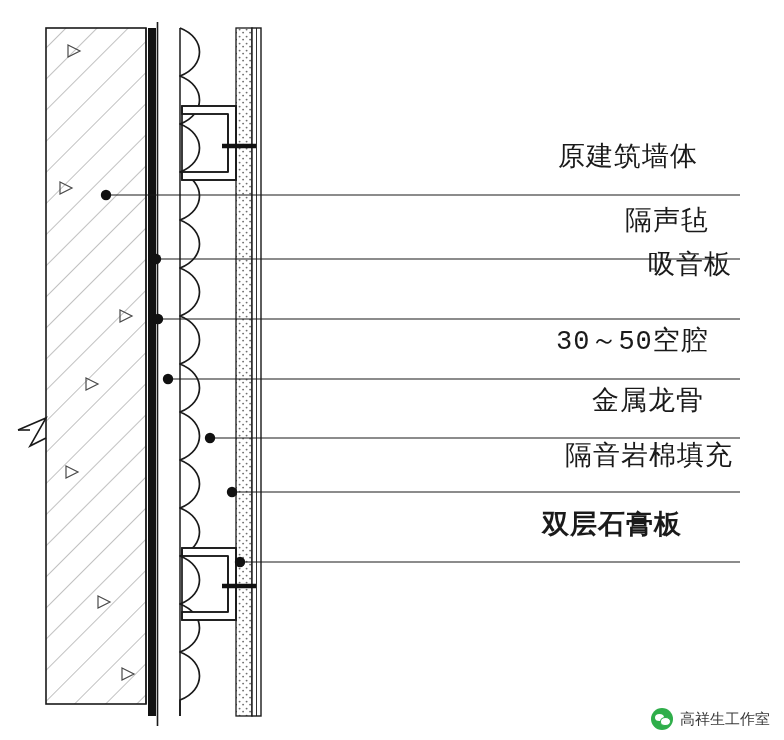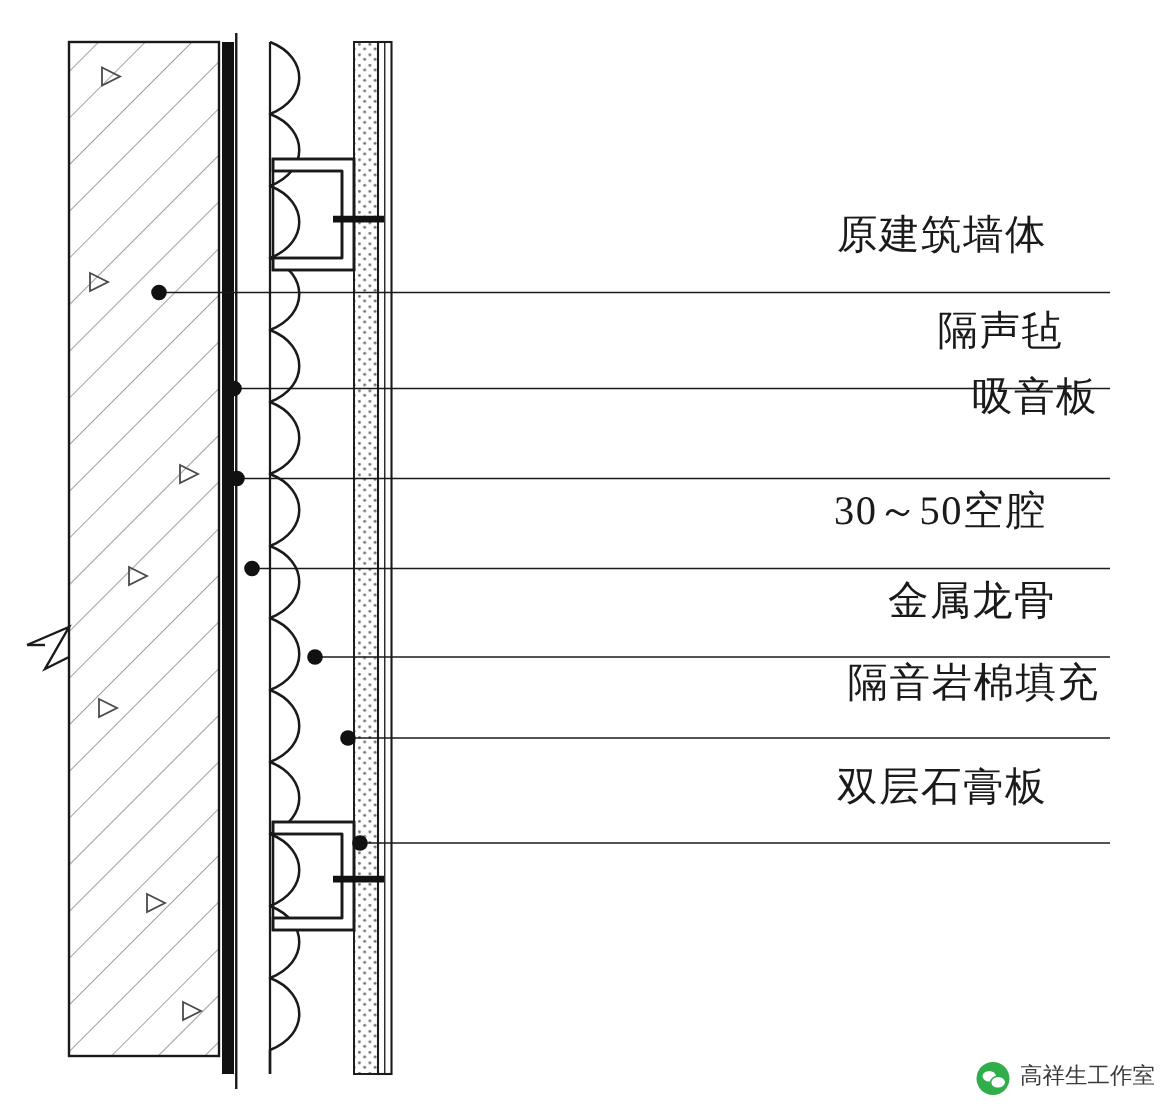--- a/index.html
+++ b/index.html
@@ -14,21 +14,21 @@
     white-space:nowrap;
     letter-spacing:1px;
     text-align:right;
   }
   .label.num{font-family:"Liberation Serif",serif;}
   .wm{
     position:absolute;
     right:14px;
     bottom:10px;
     display:flex;
-    align-items:flex-start;
+    align-items:center;
     gap:7px;
     color:#3a3a3a;
     font-size:15px;
     font-family:"Liberation Sans",sans-serif;
   }
   .wm .wmicon{
     width:22px;height:22px;border-radius:50%;
     background:#2fae4a;position:relative;flex:0 0 auto;
   }
   .wm .wmicon:before{
@@ -155,26 +155,26 @@
       <circle cx="240" cy="562" r="5.2"></circle>
     </g>
   </svg>
 
   <div class="label" style="left:558px; top:138px;">原建筑墙体</div>
 
   <div class="label" style="left:625px; top:202px;">隔声毡</div>
 
   <div class="label" style="left:625px; top:246px;margin-left:23px;">吸音板</div>
 
-  <div class="label num" style="left:556px; top:322px;">30～50空腔</div>
+  <div class="label num" style="left:556px; top:322px;font-family:Liberation Mono, monospace;">30～50空腔</div>
 
   <div class="label" style="left:592px; top:382px;text-align:right;">金属龙骨</div>
 
   <div class="label" style="left:521px; top:437px;margin-left:44px;">隔音岩棉填充</div>
 
-  <div class="label" style="left:558px; top:506px;">双层石膏板</div>
+  <div class="label" style="left:542px; top:506px;font-weight:bold;">双层石膏板</div>
 
   <div class="wm">
     <span class="wmicon"></span>
     <span>高祥生工作室</span>
   </div>
 
 </div>
 
 </body></html>

